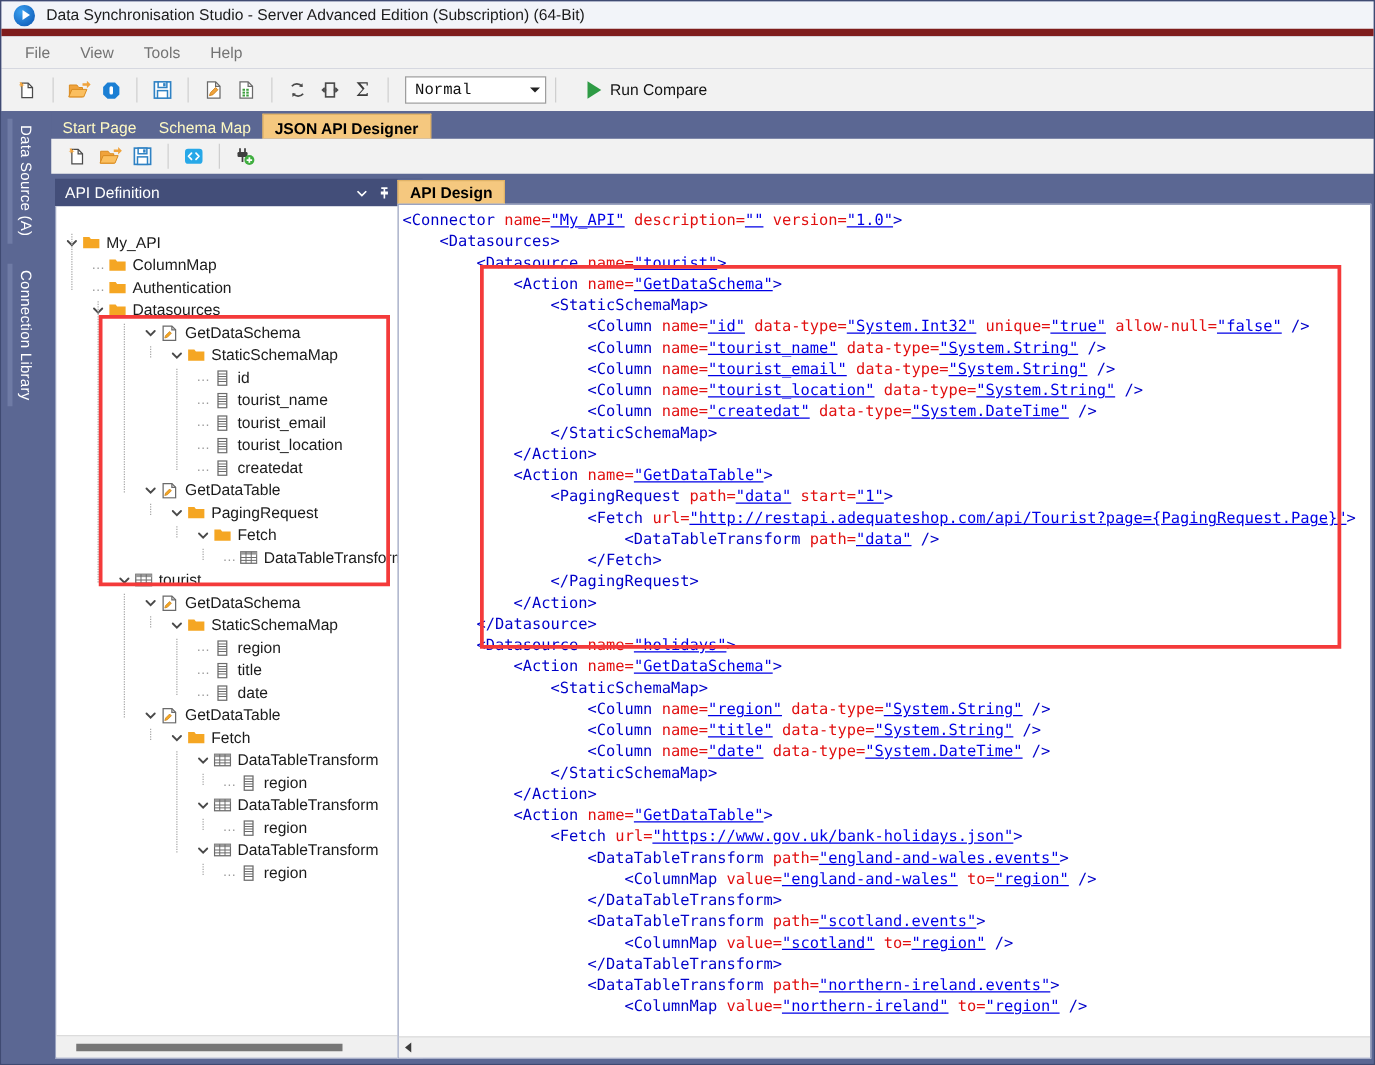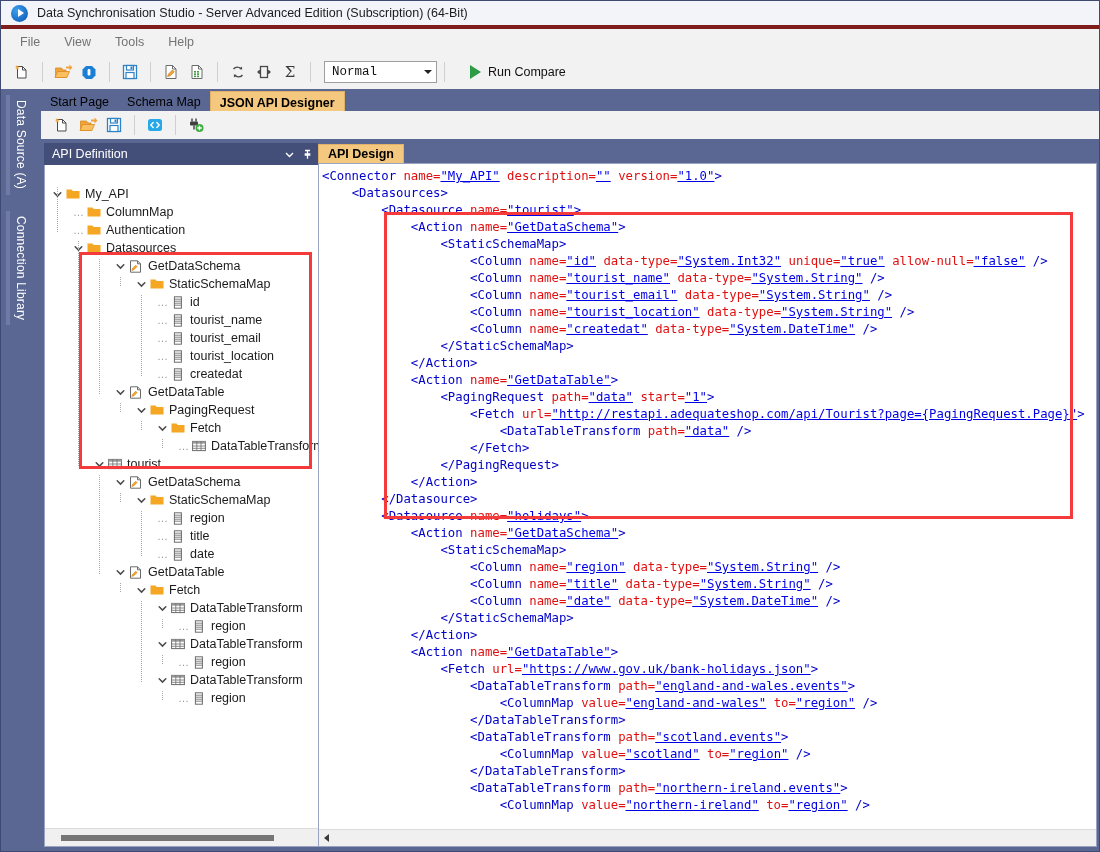--- a/index.html
+++ b/index.html
@@ -18,21 +18,21 @@
     border:1px solid #3f4a72;
     overflow:hidden;
   }
 
   
   .titlebar {
     height:28px;
     background:#f2f4f9;
     display:flex; align-items:center;
     padding-left:10px;
-    border-bottom:4px solid #7f1d1d;
+    border-bottom:6px solid #7f1d1d;
   }
   .app-icon {
     width:17px; height:17px; border-radius:50%;
     background:radial-gradient(circle at 35% 32%, #3aa0f0 0%, #1565c0 75%, #0d47a1 100%);
     display:flex; align-items:center; justify-content:center;
     flex:none;
   }
   .app-icon i {
     display:block;
     width:0;height:0;
@@ -141,21 +141,21 @@
   
   .tabstrip {
     position:absolute; left:40px; right:0; top:0; height:22px;
     background:#5b6793;
     display:flex; align-items:flex-end;
   }
   .tab {
     height:20px;
     padding:2px 9px 0 9px;
     font-size:12.5px;
-    color:#000000;
+    color:#fef9c3;
     line-height:18px;
     cursor:default;
     white-space:nowrap;
   }
   .tab.active {
     background:#f5c87f;
     color:#000;
     font-weight:bold;
     border-top:1px solid #e0b267;
     border-left:1px solid #e0b267;

